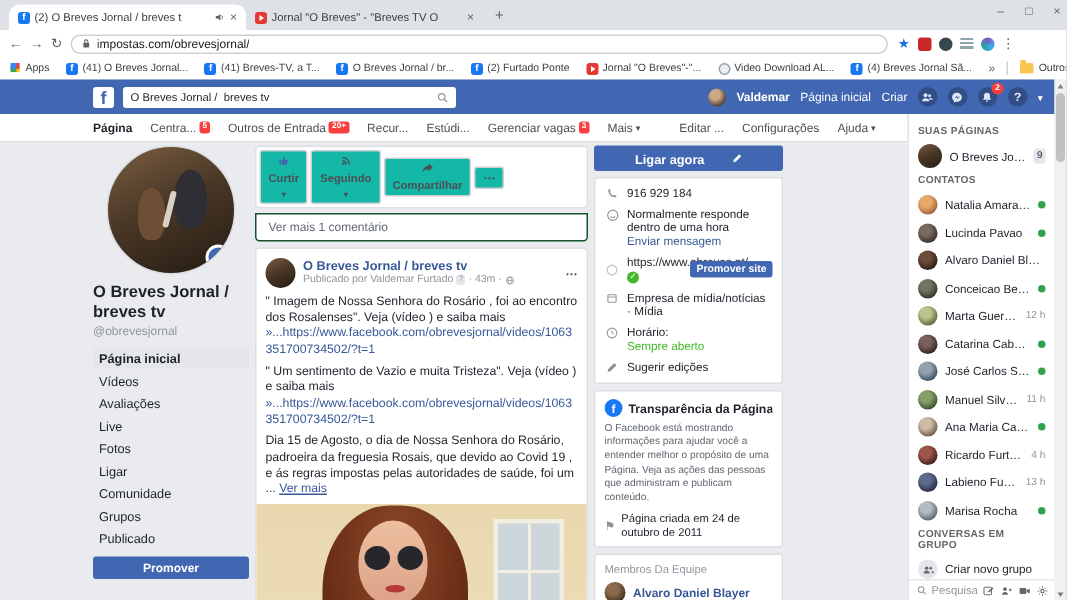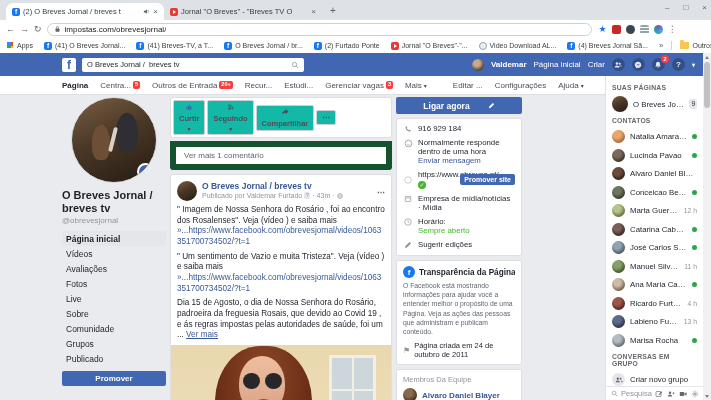--- a/index.html
+++ b/index.html
@@ -87,21 +87,21 @@
   .pnav-item{font-size:8.5px;padding:2.5px 4px;border-radius:2px;color:#1d2129;}
   .pnav-item.active{background:#e4e6e9;font-weight:bold;}
   .promote-btn{margin-top:5px;width:100%;background:#4267b2;color:#fff;font-weight:bold;font-size:8px;text-align:center;padding:3px 0;border-radius:2px;}
 
   
   .feed{position:absolute;left:170px;top:97px;width:222px;}
   .actions{background:#fff;border:1px solid #dddfe2;border-radius:3px;display:flex;align-items:center;padding:2px;gap:2px;}
   .act-btn{display:flex;align-items:center;gap:3px;background:#14b8a6;border:1px solid #ccd0d5;border-radius:2px;font-size:7.5px;font-weight:bold;color:#4b4f56;padding:2px 5px;white-space:nowrap;flex-direction:column;}
   .act-caret{font-size:5.5px;color:#4b4f56;} .act-caret::after{content:"▾";}
   .more-glyph::after{content:"⋯";font-weight:bold;color:#4b4f56;font-size:8px;}
-  .prevcard{background:#fff;border:6px solid #14532d;border-radius:0 0 3px 3px;margin-top:3px;padding:4px 8px;font-size:8px;color:#616770;}
+  .prevcard{background:#fff;border:1px solid #14532d;border-radius:0 0 3px 3px;margin-top:3px;padding:4px 8px;font-size:8px;color:#616770;}
   .post{background:#fff;border:1px solid #dddfe2;border-radius:3px;margin-top:4px;padding:6px 6px 0;}
   .post-head{display:flex;gap:5px;align-items:flex-start;}
   .post-avatar{width:20px;height:20px;border-radius:50%;flex:0 0 auto;background:linear-gradient(155deg,#7b5e41 0%,#4a3827 45%,#241b12 100%);}
   .post-author{font-size:8.5px;font-weight:bold;color:#385898;line-height:1.2;}
   .post-meta{font-size:7px;color:#90949c;display:flex;align-items:center;gap:2px;margin-top:1px;}
   .q-box{display:inline-block;background:#e4e6eb;color:#90949c;border-radius:2px;font-size:5.5px;padding:0 1.5px;line-height:1.3;}
   .q-box::after{content:"?";}
   .post-more{margin-left:auto;}
   .post-body{font-size:8.2px;line-height:1.3;margin-top:4px;}
   .post-body p{margin:0 0 4px;}
@@ -381,27 +381,27 @@
         <div class="pnav-item active">
         <span>Página inicial</span>
       </div>
         <div class="pnav-item">
         <span>Vídeos</span>
       </div>
         <div class="pnav-item">
         <span>Avaliações</span>
       </div>
         <div class="pnav-item">
+        <span>Live</span>
+      </div>
+        <div class="pnav-item">
         <span>Fotos</span>
       </div>
         <div class="pnav-item">
-        <span>Live</span>
-      </div>
-        <div class="pnav-item">
-        <span>Sobre</span>
+        <span>Ligar</span>
       </div>
         <div class="pnav-item">
         <span>Comunidade</span>
       </div>
         <div class="pnav-item">
         <span>Grupos</span>
       </div>
         <div class="pnav-item">
         <span>Publicado</span>
       </div>

